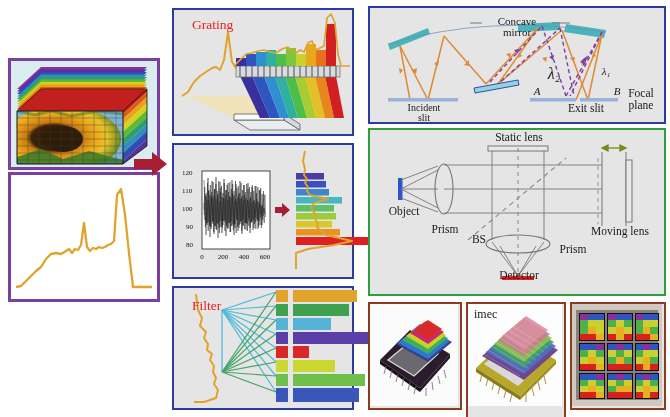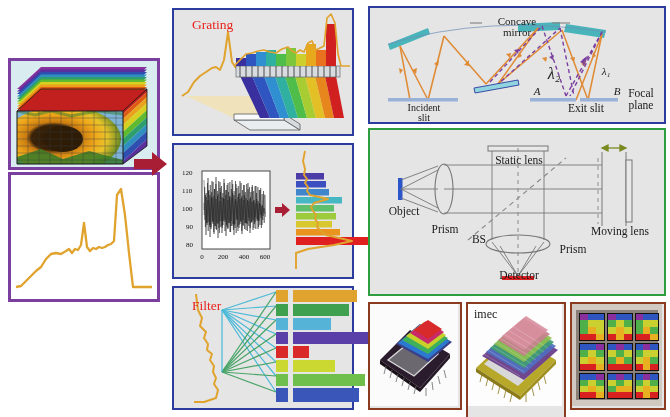--- a/index.html
+++ b/index.html
@@ -397,21 +397,21 @@
       <rect x="256" y="30" width="6" height="62" fill="#e8e8e8" stroke="#777" stroke-width="1"></rect>
       <line x1="228" y1="28" x2="228" y2="94" stroke="#888" stroke-width="0.9" stroke-dasharray="4,4"></line>
     </g>
 
     <g stroke="#7a8a20" stroke-width="1.3" fill="#7a8a20">
       <line x1="232" y1="18" x2="256" y2="18"></line>
       <polygon points="232,18 238,15 238,21"></polygon>
       <polygon points="256,18 250,15 250,21"></polygon>
     </g>
   </svg>
-  <span class="dlbl" style="left:112px;top:2px;width:74px;font-size:11.5px;margin-top:23px;">Static lens</span>
+  <span class="dlbl" style="left:112px;top:2px;width:74px;font-size:11.5px;">Static lens</span>
   <span class="dlbl" style="left:8px;top:76px;width:52px;font-size:11.5px;">Object</span>
   <span class="dlbl" style="left:52px;top:94px;width:46px;font-size:11.5px;">Prism</span>
   <span class="dlbl" style="left:96px;top:104px;width:26px;font-size:11.5px;">BS</span>
   <span class="dlbl" style="left:208px;top:96px;width:84px;font-size:11.5px;">Moving lens</span>
   <span class="dlbl" style="left:180px;top:114px;width:46px;font-size:11.5px;">Prism</span>
   <span class="dlbl" style="left:116px;top:140px;width:66px;font-size:11.5px;">Detector</span>
 </div>
 
 <div class="panel b-brown" style="left:368px;top:302px;width:94px;height:108px;">
   <svg width="88" height="102" viewBox="0 0 88 102">

